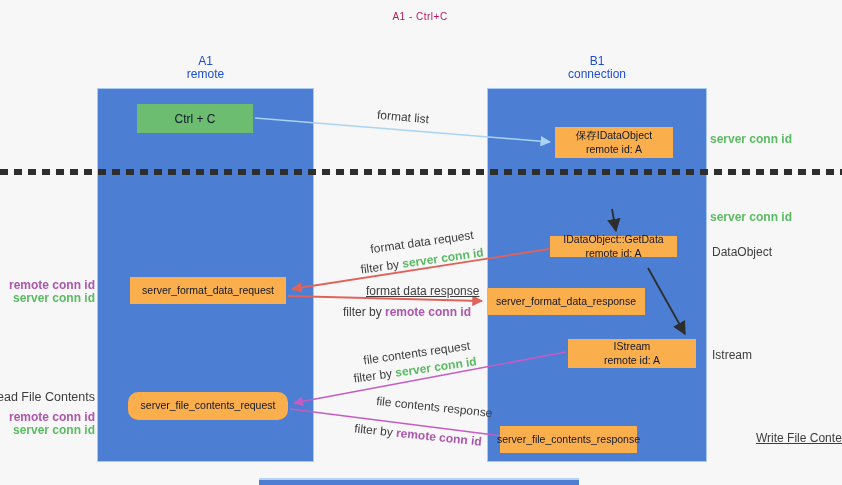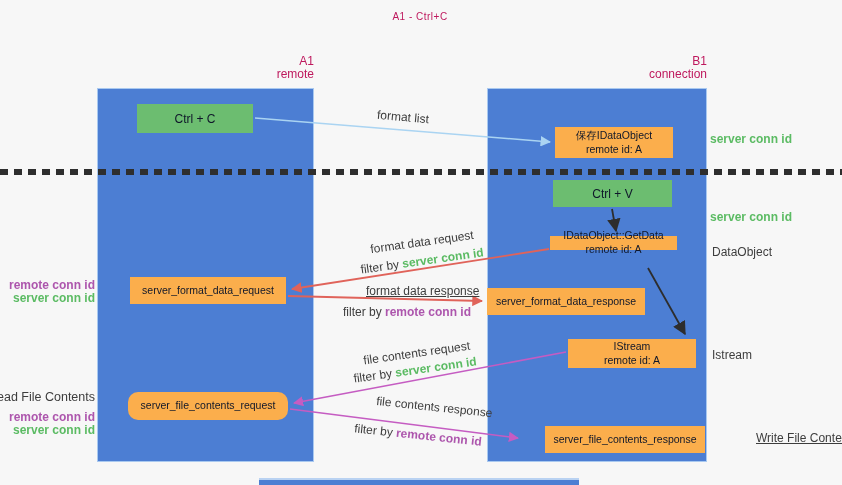--- a/index.html
+++ b/index.html
@@ -1,20 +1,20 @@
 <!DOCTYPE html>
 <html><head>
 <meta charset="utf-8">
 <style>
   html,body{margin:0;padding:0;background:#f7f7f7;}
   .canvas{position:relative;width:842px;height:485px;background:#f7f7f7;
     font-family:"Liberation Sans",sans-serif;overflow:hidden;color:#3d3d3d;}
   .title{position:absolute;left:300px;top:8px;width:240px;text-align:center;
     font-size:10px;line-height:18px;color:#be185d;letter-spacing:.5px;}
-  .lane-header{position:absolute;text-align:right;font-size:12px;line-height:13px;color:#be185d;}
+  .lane-header{position:absolute;text-align:center;font-size:12px;line-height:13px;color:#1d4ed8;}
   .lane{position:absolute;background:#4c7ed3;border:1px solid #a9c9f0;box-sizing:border-box;}
   .divider{position:absolute;left:0;top:169px;width:842px;height:6px;
     background:repeating-linear-gradient(90deg,#2e2e2e 0 8px,transparent 8px 14px);}
   .arrow-layer{position:absolute;left:0;top:0;pointer-events:none;}
   .node{position:absolute;display:flex;flex-direction:column;align-items:center;justify-content:center;
     color:#0f172a;text-align:center;box-sizing:border-box;}
   .node.green{background:#6cbd70;font-size:12px;}
   .node.orange{background:#fbae4c;font-size:10.5px;line-height:1.3;}
   .elabel{position:absolute;font-size:12px;color:#3d3d3d;white-space:nowrap;}
   .rneg{transform:rotate(-8deg);}
@@ -74,41 +74,38 @@
     <line x1="290" y1="409" x2="518" y2="438" stroke="#c55cc2" stroke-width="1.7" marker-end="url(#m-magenta)"></line>
   </svg>
 
   <div class="node green" style="left:137px;top:104px;width:116px;height:29px;">
     <span>Ctrl + C</span>
   </div>
   <div class="node orange" style="left:555px;top:127px;width:118px;height:31px;">
     <span>保存IDataObject</span>
     <span>remote id: A</span>
   </div>
-  <div class="node green" style="left:553px;top:180px;width:119px;height:27px;">
-    <span>Ctrl + V</span>
-  </div>
-  <div class="node orange" style="left:550px;top:236px;width:127px;height:14px;">
+  <div class="node orange" style="left:550px;top:236px;width:127px;height:21px;">
     <span>IDataObject::GetData</span>
     <span>remote id: A</span>
   </div>
   <div class="node orange" style="left:487px;top:288px;width:158px;height:27px;">
     <span>server_format_data_response</span>
   </div>
   <div class="node orange" style="left:130px;top:277px;width:156px;height:27px;">
     <span>server_format_data_request</span>
   </div>
   <div class="node orange" style="left:568px;top:339px;width:128px;height:29px;">
     <span>IStream</span>
     <span>remote id: A</span>
   </div>
   <div class="node orange" style="left:128px;top:392px;width:160px;height:28px;border-radius:10px;">
     <span>server_file_contents_request</span>
   </div>
-  <div class="node orange" style="left:545px;top:426px;width:160px;height:27px;">
+  <div class="node orange" style="left:500px;top:426px;width:137px;height:27px;">
     <span>server_file_contents_response</span>
   </div>
 
   <div class="elabel rpos-sm" style="left:377px;top:110px;">format list</div>
 
   <div class="elabel rneg" style="left:370px;top:235px;">format data request</div>
   <div class="elabel rneg" style="left:360px;top:254px;">
     <span>filter by </span><span class="bold-green">server conn id</span>
   </div>
   <div class="elabel" style="left:366px;top:284px;text-decoration:underline;">format data response</div>

